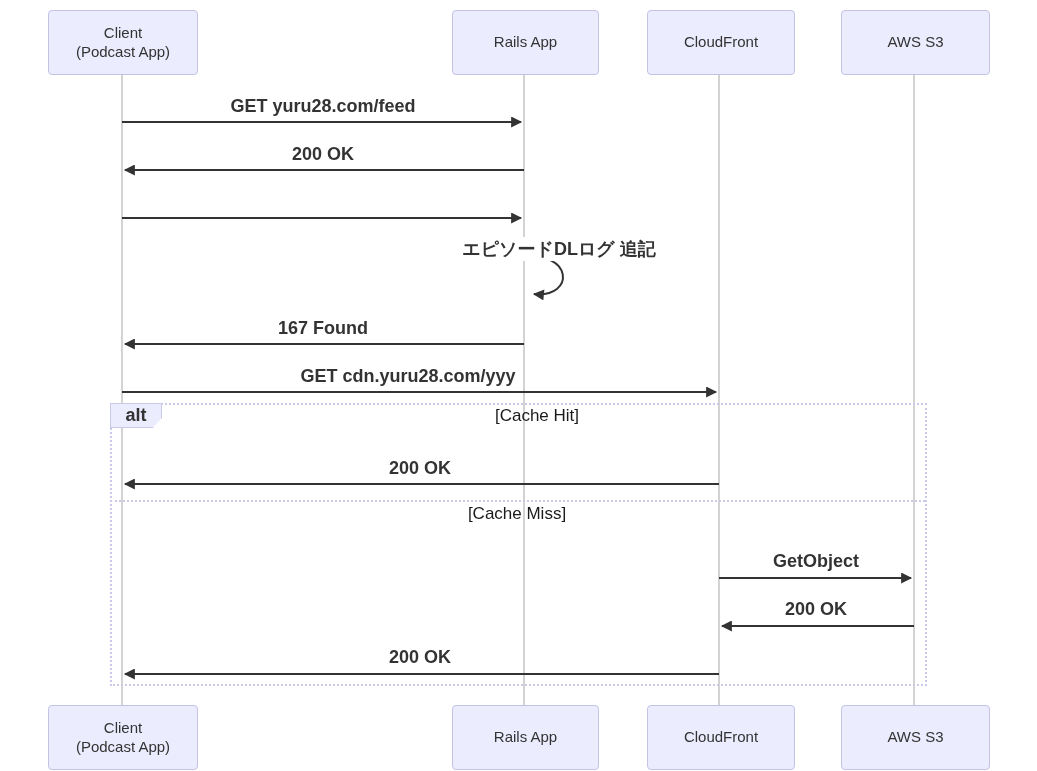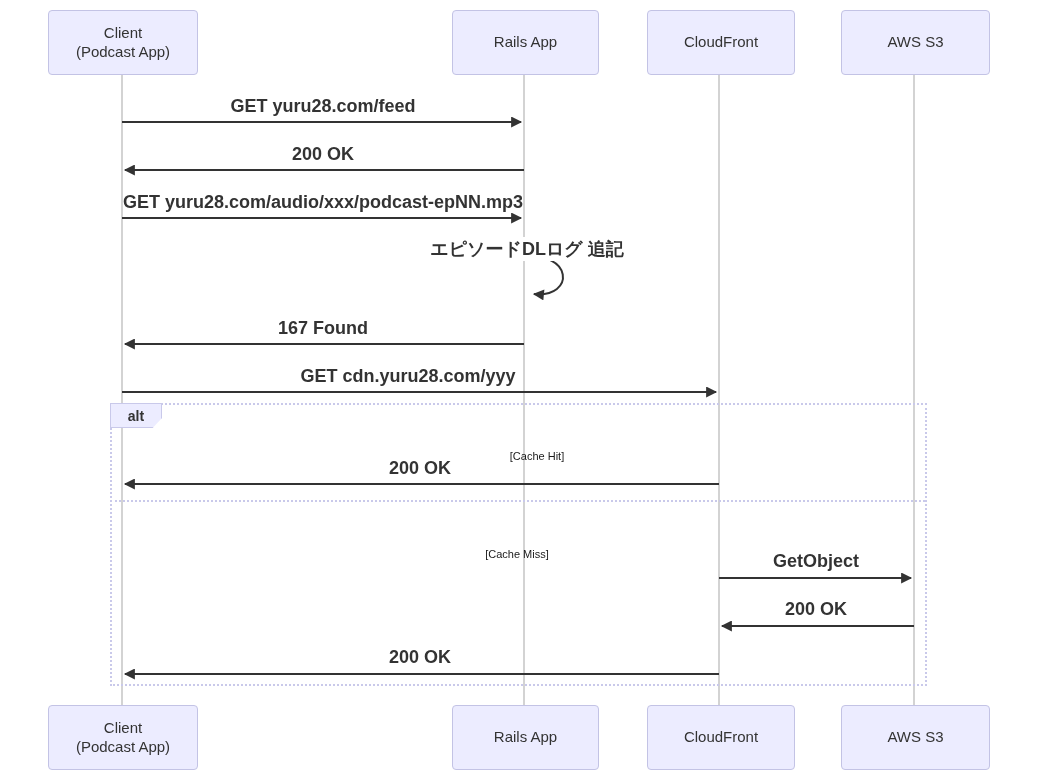--- a/index.html
+++ b/index.html
@@ -44,21 +44,21 @@
   }
   .msg-label {
     position: absolute;
     transform: translateX(-50%);
     white-space: nowrap;
     font-size: 18px;
     font-weight: bold;
     color: #333333;
     z-index: 4;
   }
-  .msg-label.self-bg { background: #ffffff; padding: 0 2px; }
+  .msg-label.self-bg { background: #ffffff; padding: 0 2px; margin-left: 32px; }
   .alt-frame {
     position: absolute;
     left: 110px;
     top: 403px;
     width: 813px;
     height: 279px;
     border: 2px dotted #c9c9ea;
     z-index: 2;
   }
   .alt-divider {
@@ -76,34 +76,33 @@
     top: 403px;
     width: 52px;
     height: 25px;
     background: #ECECFF;
     border: 1px solid #c9c9ea;
     box-sizing: border-box;
     clip-path: polygon(0 0, 100% 0, 100% 60%, 82% 100%, 0 100%);
     display: flex;
     align-items: center;
     justify-content: center;
-    font-size: 14px;
+    font-size: 18px;
     font-weight: bold;
     color: #333333;
     z-index: 5;
   }
   .section-label {
     position: absolute;
     transform: translateX(-50%);
     white-space: nowrap;
-    font-size: 11px;
+    font-size: 17px;
     font-weight: 400;
     color: #1a1a1a;
     z-index: 4;
-    margin-top: 44px;
   }
 </style>
 </head>
 <body>
 
 <div class="canvas">
 
   <div class="lifeline" style="left:121px"></div>
   <div class="lifeline" style="left:523px"></div>
   <div class="lifeline" style="left:718px"></div>
@@ -130,21 +129,20 @@
   </svg>
 
   <div class="alt-frame"></div>
   <div class="alt-divider"></div>
   <div class="alt-tag">alt</div>
   <div class="section-label" style="left:537px; top:406px">[Cache Hit]</div>
   <div class="section-label" style="left:517px; top:504px">[Cache Miss]</div>
 
   <div class="msg-label" style="left:323px; top:96px">GET yuru28.com/feed</div>
   <div class="msg-label" style="left:323px; top:144px">200 OK</div>
-  <div class="msg-label" style="left:323px; top:192px">GET yuru28.com/audio/xxx/podcast-epNN.mp3</div>
   <div class="msg-label self-bg" style="left:527px; top:237px">エピソードDLログ 追記</div>
   <div class="msg-label" style="left:323px; top:318px">167 Found</div>
   <div class="msg-label" style="left:408px; top:366px">GET cdn.yuru28.com/yyy</div>
   <div class="msg-label" style="left:420px; top:458px">200 OK</div>
   <div class="msg-label" style="left:816px; top:551px">GetObject</div>
   <div class="msg-label" style="left:816px; top:599px">200 OK</div>
   <div class="msg-label" style="left:420px; top:647px">200 OK</div>
 
   <div class="actor-box" style="left:48px;  top:10px; width:148px">
     <span class="actor-label">Client

